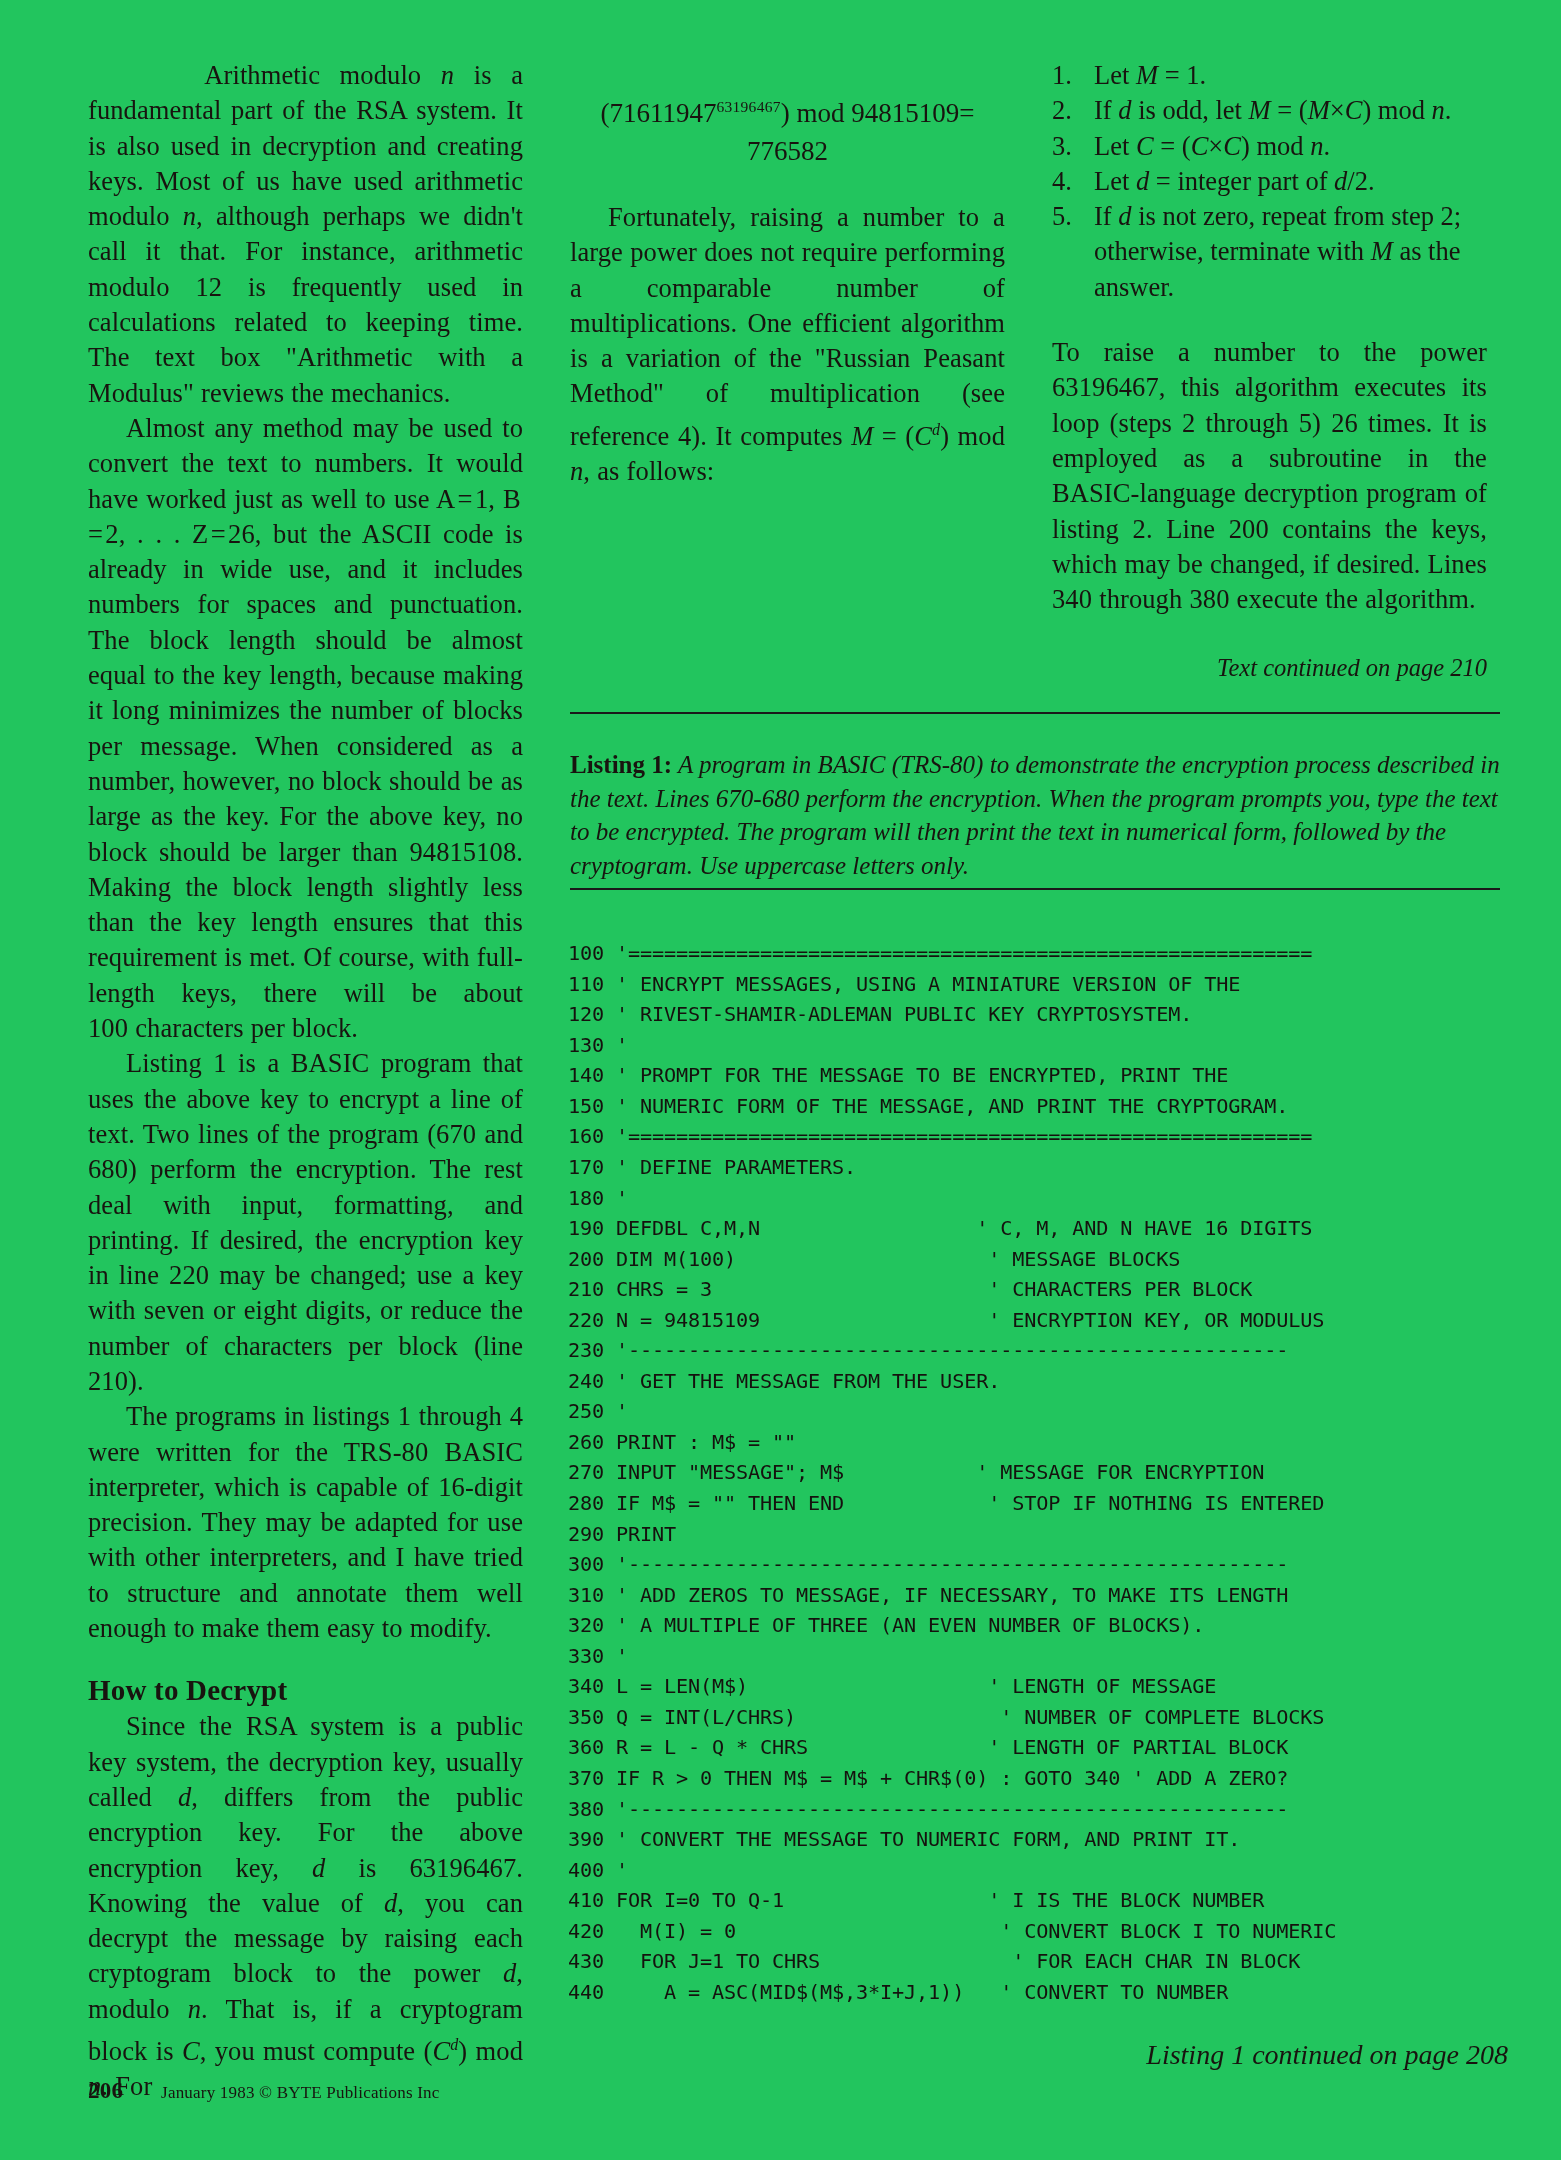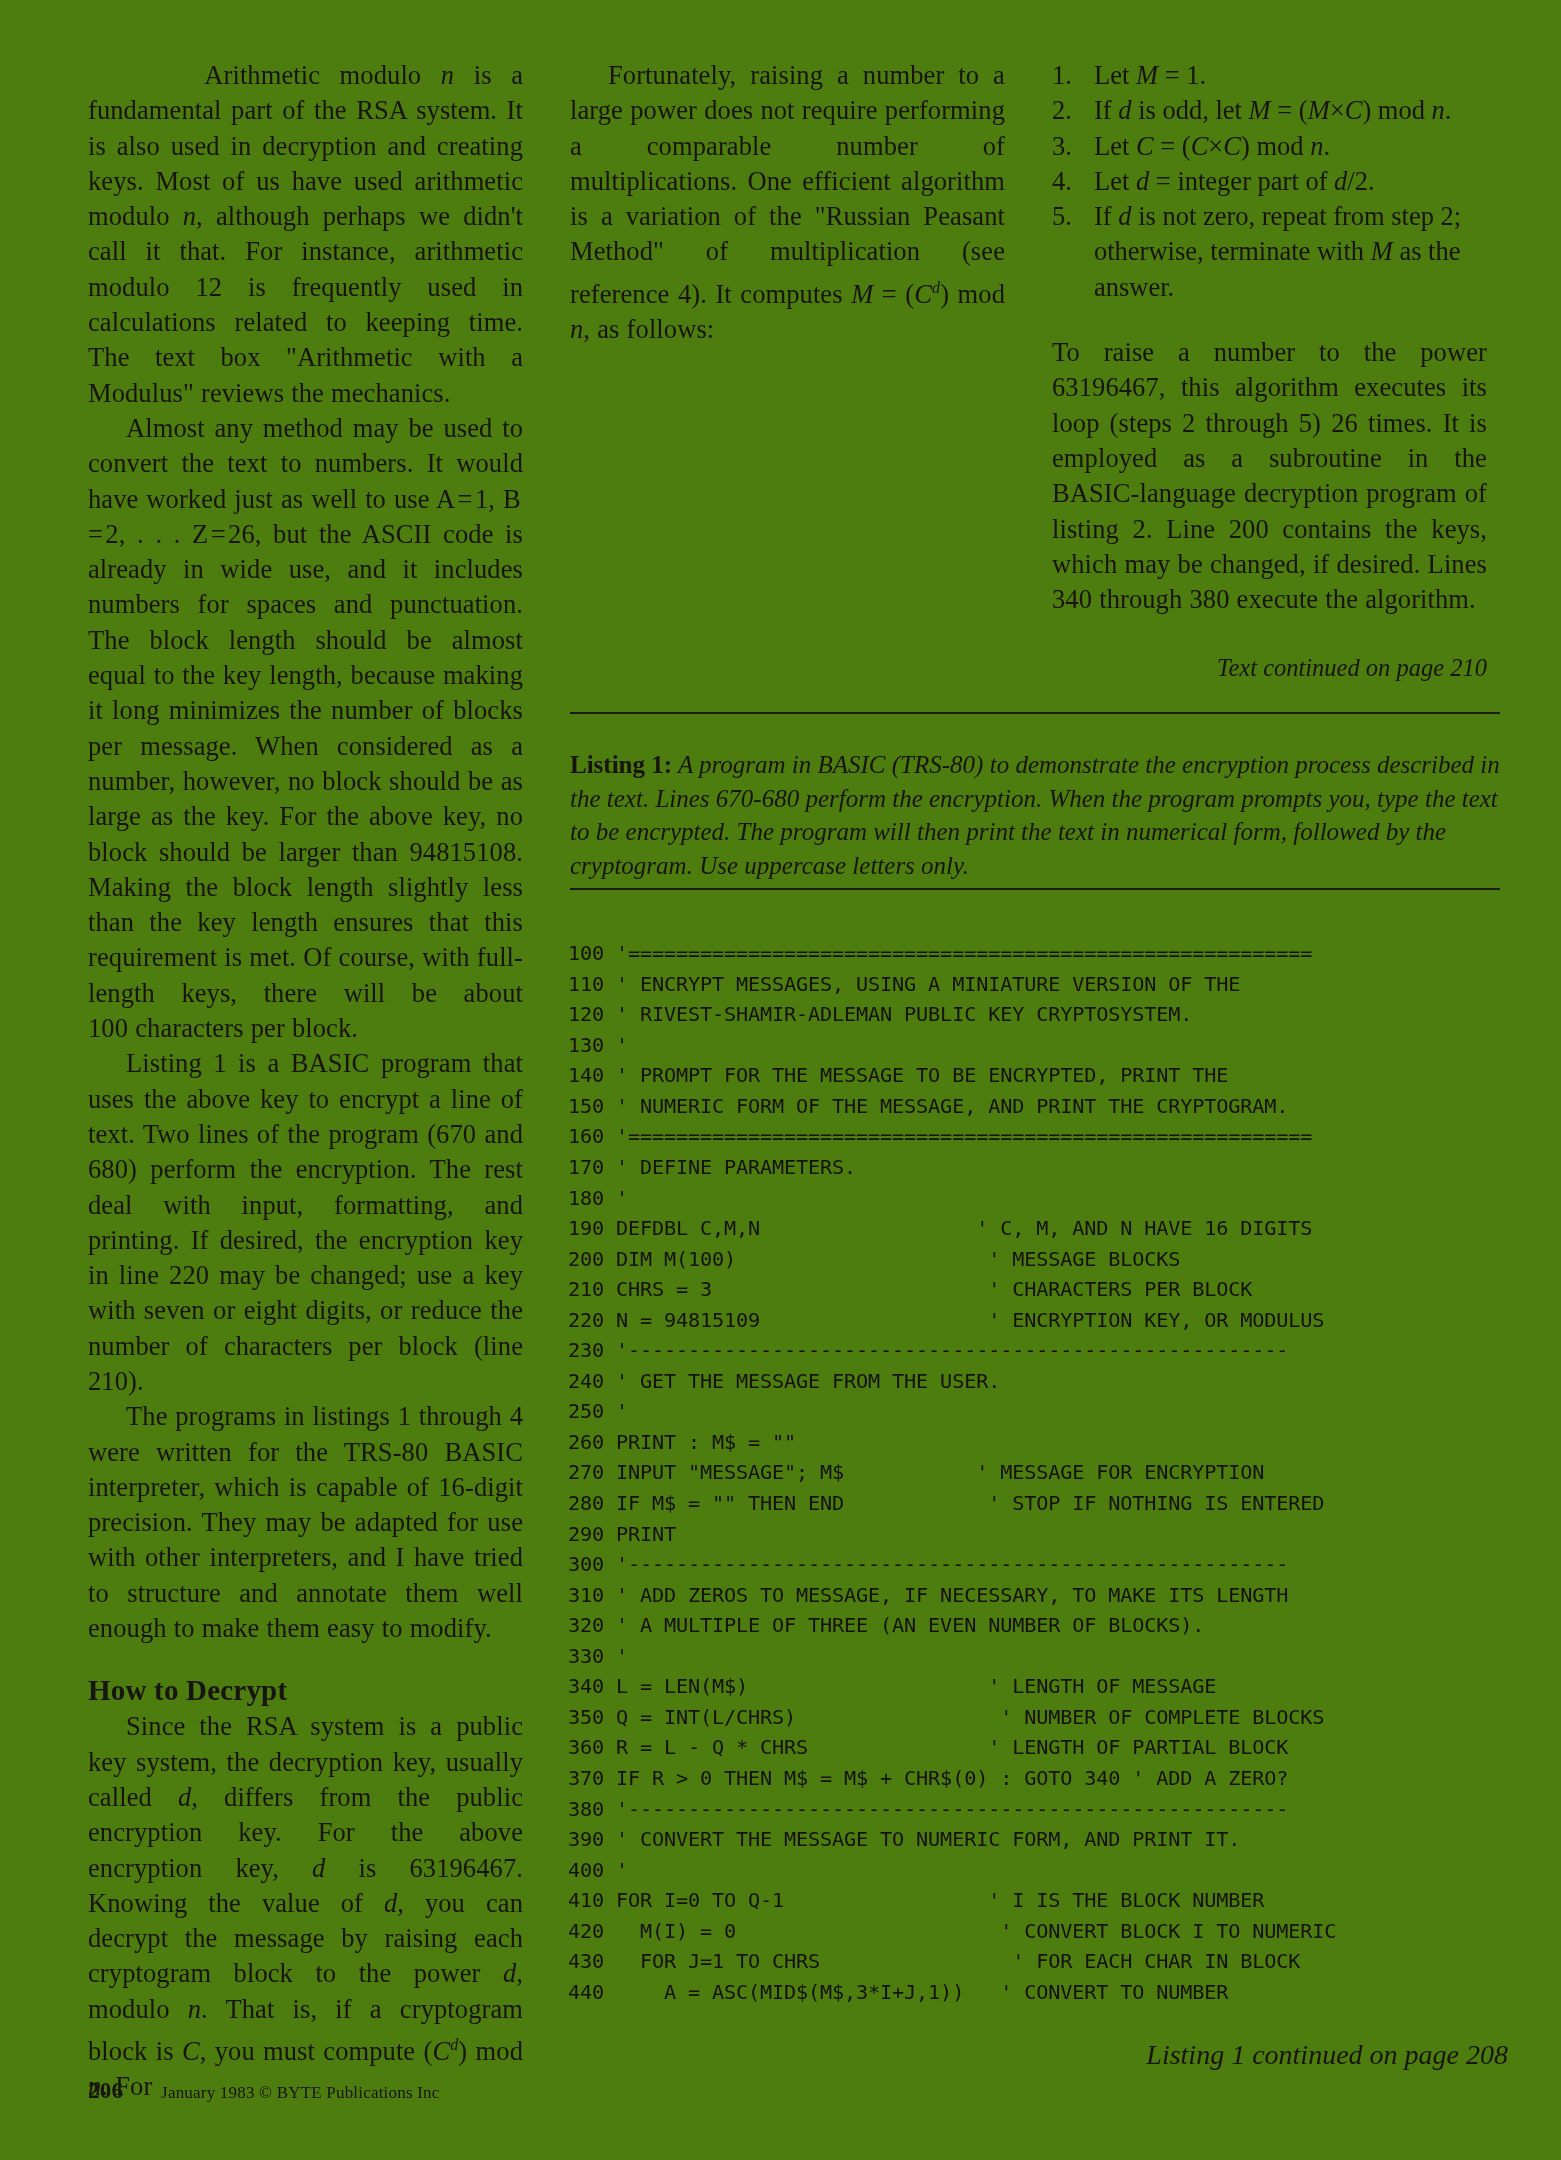--- a/index.html
+++ b/index.html
@@ -11,21 +11,21 @@
     width: 1561px;
     height: 2160px;
     position: relative;
     font-family: "Liberation Serif", "DejaVu Serif", serif;
     color: #18140f;
     overflow: hidden;
   }
   .page {
     position: absolute;
     inset: 0;
-    background: #4d7c0f;
+    background: #22c55e;
   }
 
   
   .top-cols {
     position: absolute;
     left: 88px;
     top: 58px;
     width: 1400px;
     display: flex;
     gap: 0px;
@@ -184,20 +184,24 @@
         The programs in listings 1 through 4 were written for the TRS-80 BASIC interpreter, which is capable of 16-digit precision. They may be adapted for use with other interpreters, and I have tried to structure and annotate them well enough to make them easy to modify.
       </p>
       <h2 class="section">How to Decrypt</h2>
       <p class="body">
         Since the RSA system is a public key system, the decryption key, usually called <var>d</var>, differs from the public encryption key. For the above encryption key, <var>d</var> is 63196467. Knowing the value of <var>d</var>, you can decrypt the message by raising each cryptogram block to the power <var>d</var>, modulo <var>n</var>. That is, if a cryptogram block is <var>C</var>, you must compute (<var>C</var><sup style="font-size:16px"><var>d</var></sup>) mod <var>n</var>. For
       </p>
     </div>
 
     <div class="col">
 
+      <div class="eq">
+        <span>(71611947</span><sup>63196467</sup><span>) mod 94815109=</span>
+        <span class="eqline2">776582</span>
+      </div>
 
       <p class="body">
         Fortunately, raising a number to a large power does not require performing a comparable number of multiplications. One efficient algorithm is a variation of the "Russian Peasant Method" of multiplication (see reference 4). It computes <var>M</var> = (<var>C</var><sup style="font-size:16px"><var>d</var></sup>) mod <var>n</var>, as follows:
       </p>
     </div>
 
     <div class="col">
       <ol class="steps">
         <li><span class="num">1.</span>Let <var>M</var> = 1.</li>
         <li><span class="num">2.</span>If <var>d</var> is odd, let <var>M</var> = (<var>M</var>×<var>C</var>) mod <var>n</var>.</li>

